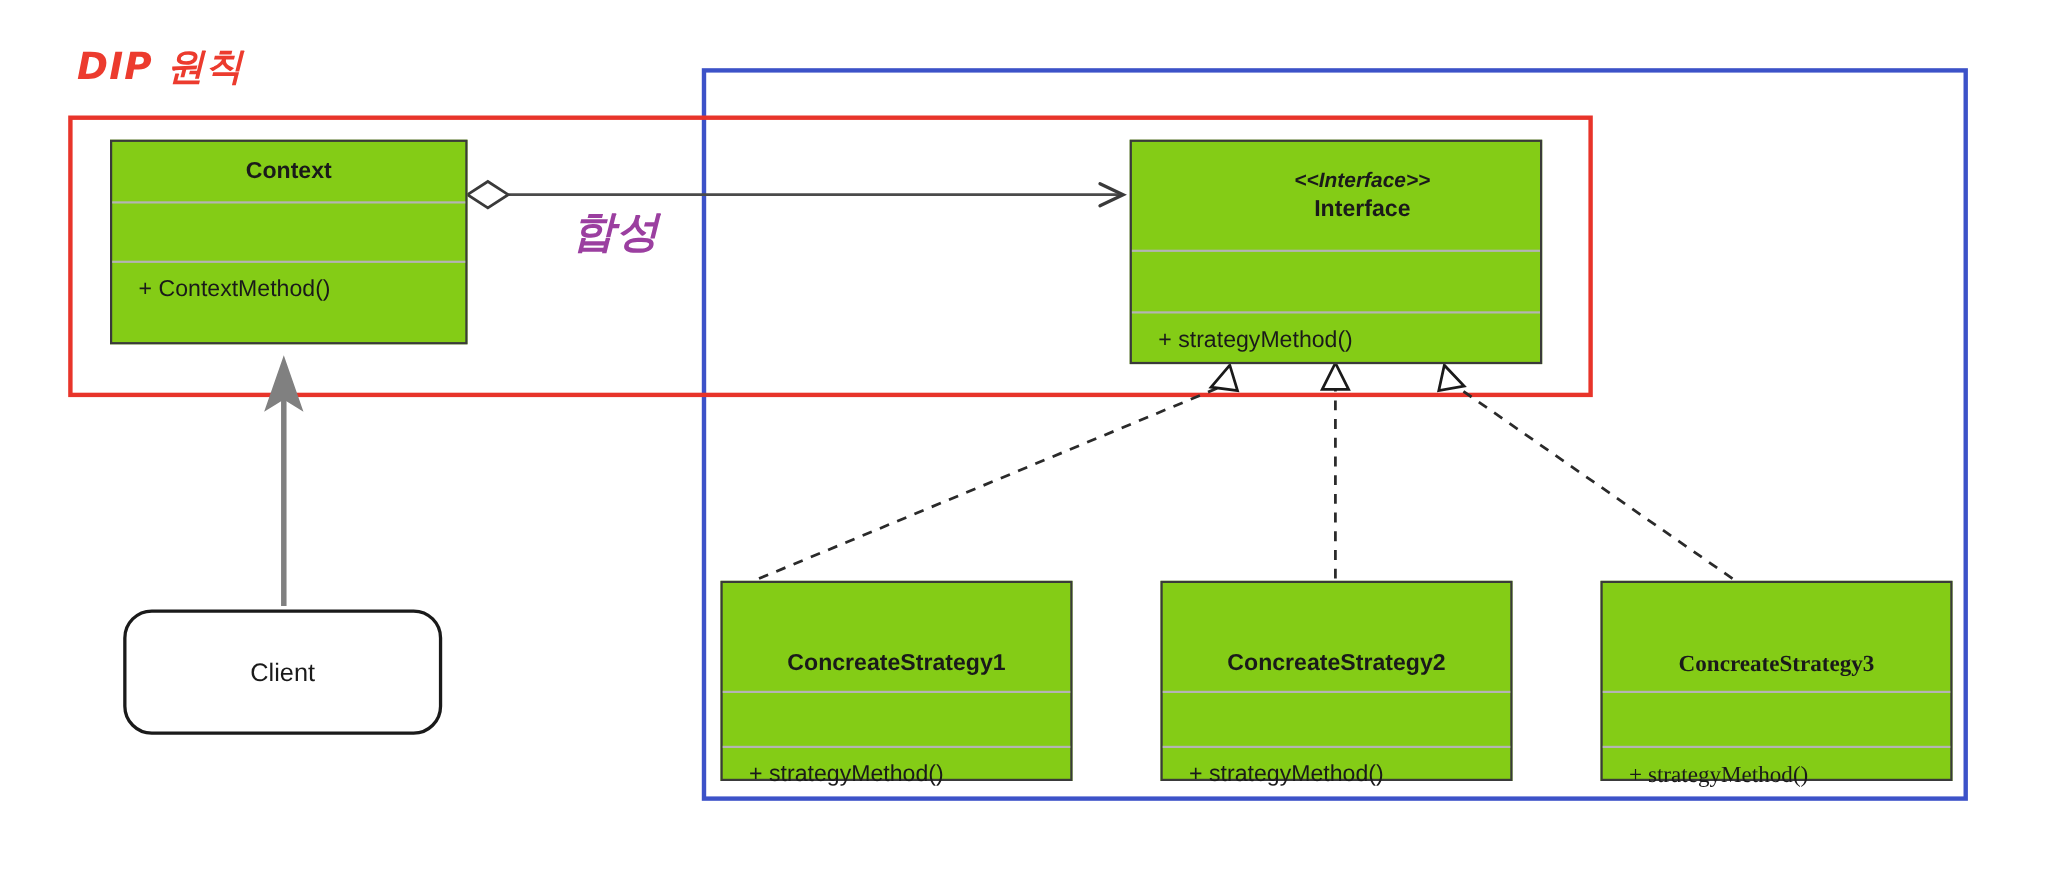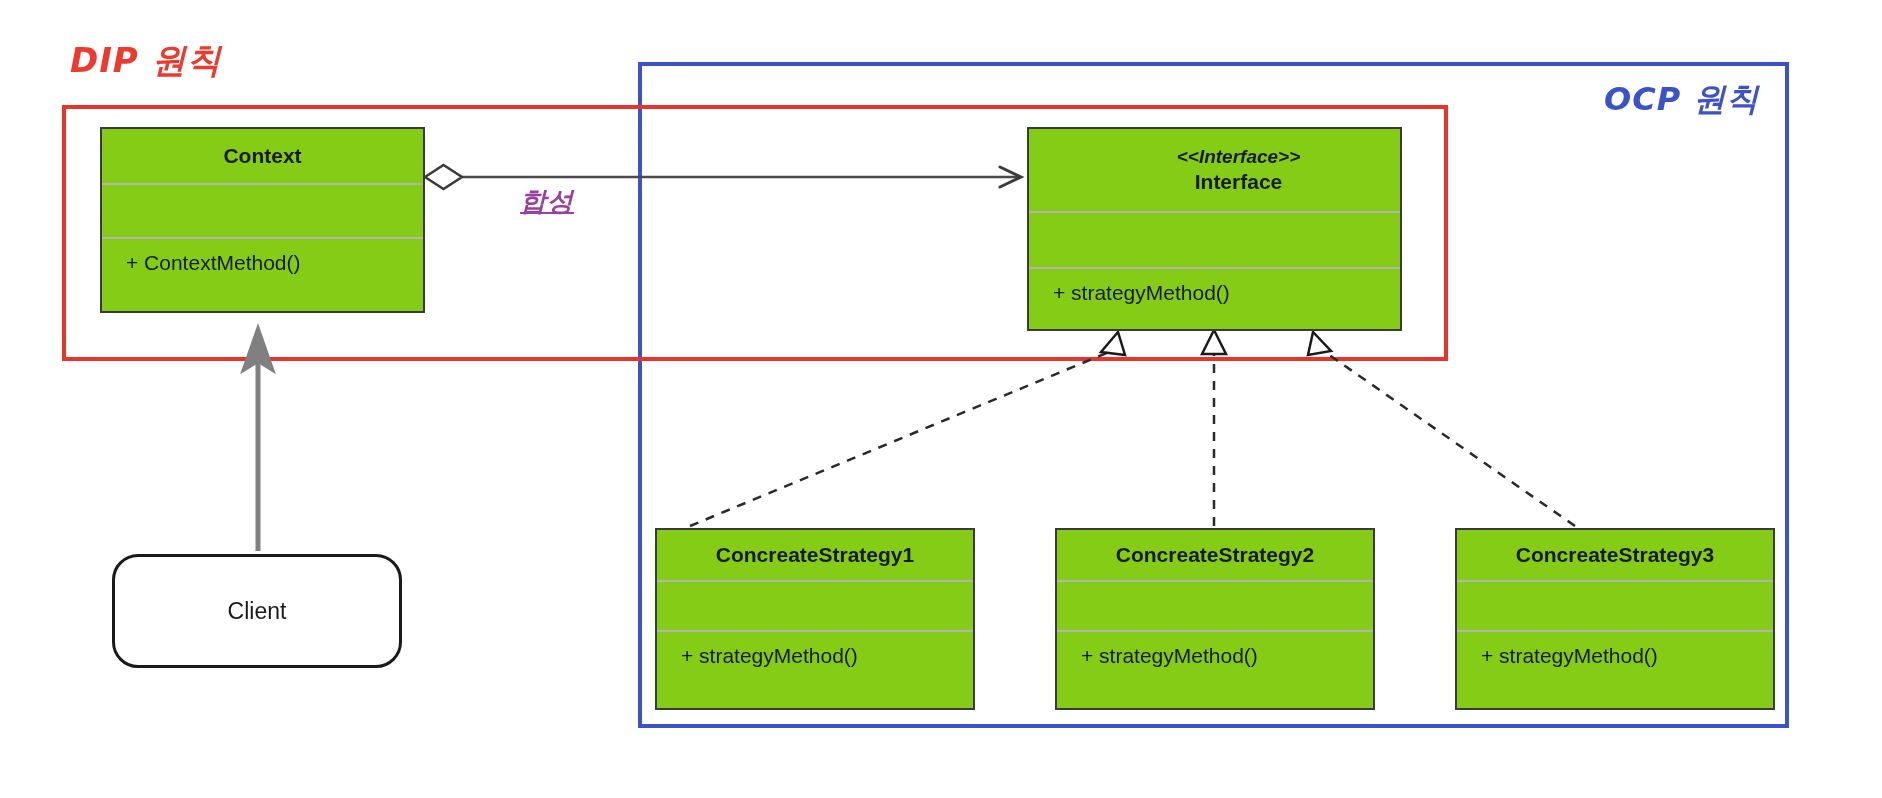--- a/index.html
+++ b/index.html
@@ -57,23 +57,22 @@
   }
   .hand-ocp {
     left: 1604px;
     top: 78px;
     font-size: 32px;
     color: #3c52c8;
   }
   .hand-hapseong {
     left: 520px;
     top: 184px;
-    font-size: 26px;
+    font-size: 39px;
     color: #9b3fa0;
-    text-decoration: underline;
   }
   .hand-capsule {
     left: 307px;
     top: 230px;
     font-size: 31px;
     color: #9b3fa0;
   }
   .hand-dahyeong {
     left: 1168px;
     top: 212px;
@@ -130,32 +129,32 @@
   }
 
   
   .box-context { left: 100px; top: 127px; width: 325px; height: 186px; }
   .box-context .uml-head  { height: 56px; }
   .box-context .uml-attrs { height: 54px; }
   .box-context .uml-ops   { height: 72px; }
 
   
   .box-strategy { left: 1027px; top: 127px; width: 375px; height: 204px; }
-  .box-strategy .uml-head  { height: 84px; padding-left: 48px; }
+  .box-strategy .uml-head  { height: 100px; padding-left: 48px; }
   .box-strategy .uml-attrs { height: 56px; }
   .box-strategy .uml-ops   { height: 66px; }
 
   
   .box-concrete { top: 528px; width: 320px; height: 182px; }
-  .box-concrete .uml-head  { height: 52px; }
+  .box-concrete .uml-head  { height: 52px; margin-top: 48px; }
   .box-concrete .uml-attrs { height: 50px; }
   .box-concrete .uml-ops   { height: 76px; }
   .box-c1 { left: 655px; }
   .box-c2 { left: 1055px; }
-  .box-c3 { left: 1455px; }
+  .box-c3 { left: 1455px; font-family: Liberation Serif, serif; }
 
   
   .box-client {
     position: absolute;
     left: 112px;
     top: 554px;
     width: 290px;
     height: 114px;
     box-sizing: border-box;
     border: 3px solid #1a1a1a;
@@ -184,21 +183,20 @@
 </style>
 </head>
 <body>
 
 <div id="canvas">
 
   <div class="group-box group-ocp"></div>
   <div class="group-box group-dip"></div>
 
   <div class="hand hand-dip">DIP 원칙</div>
-  <div class="hand hand-ocp">OCP 원칙</div>
   <div class="hand hand-hapseong">합성</div>
   <div class="hand hand-capsule">캡슐화</div>
   <div class="hand hand-dahyeong">다형성</div>
 
   <svg id="connectors" viewBox="0 0 1882 798" xmlns="http://www.w3.org/2000/svg">
 
      Strategy --&gt;
     <g>
       <line x1="462" y1="177" x2="1018" y2="177" stroke="#4a4a4a" stroke-width="2.5"></line>
       <polygon points="425,177 443.5,165 462,177 443.5,189" fill="#ffffff" stroke="#3a3a3a" stroke-width="2.5"></polygon>

